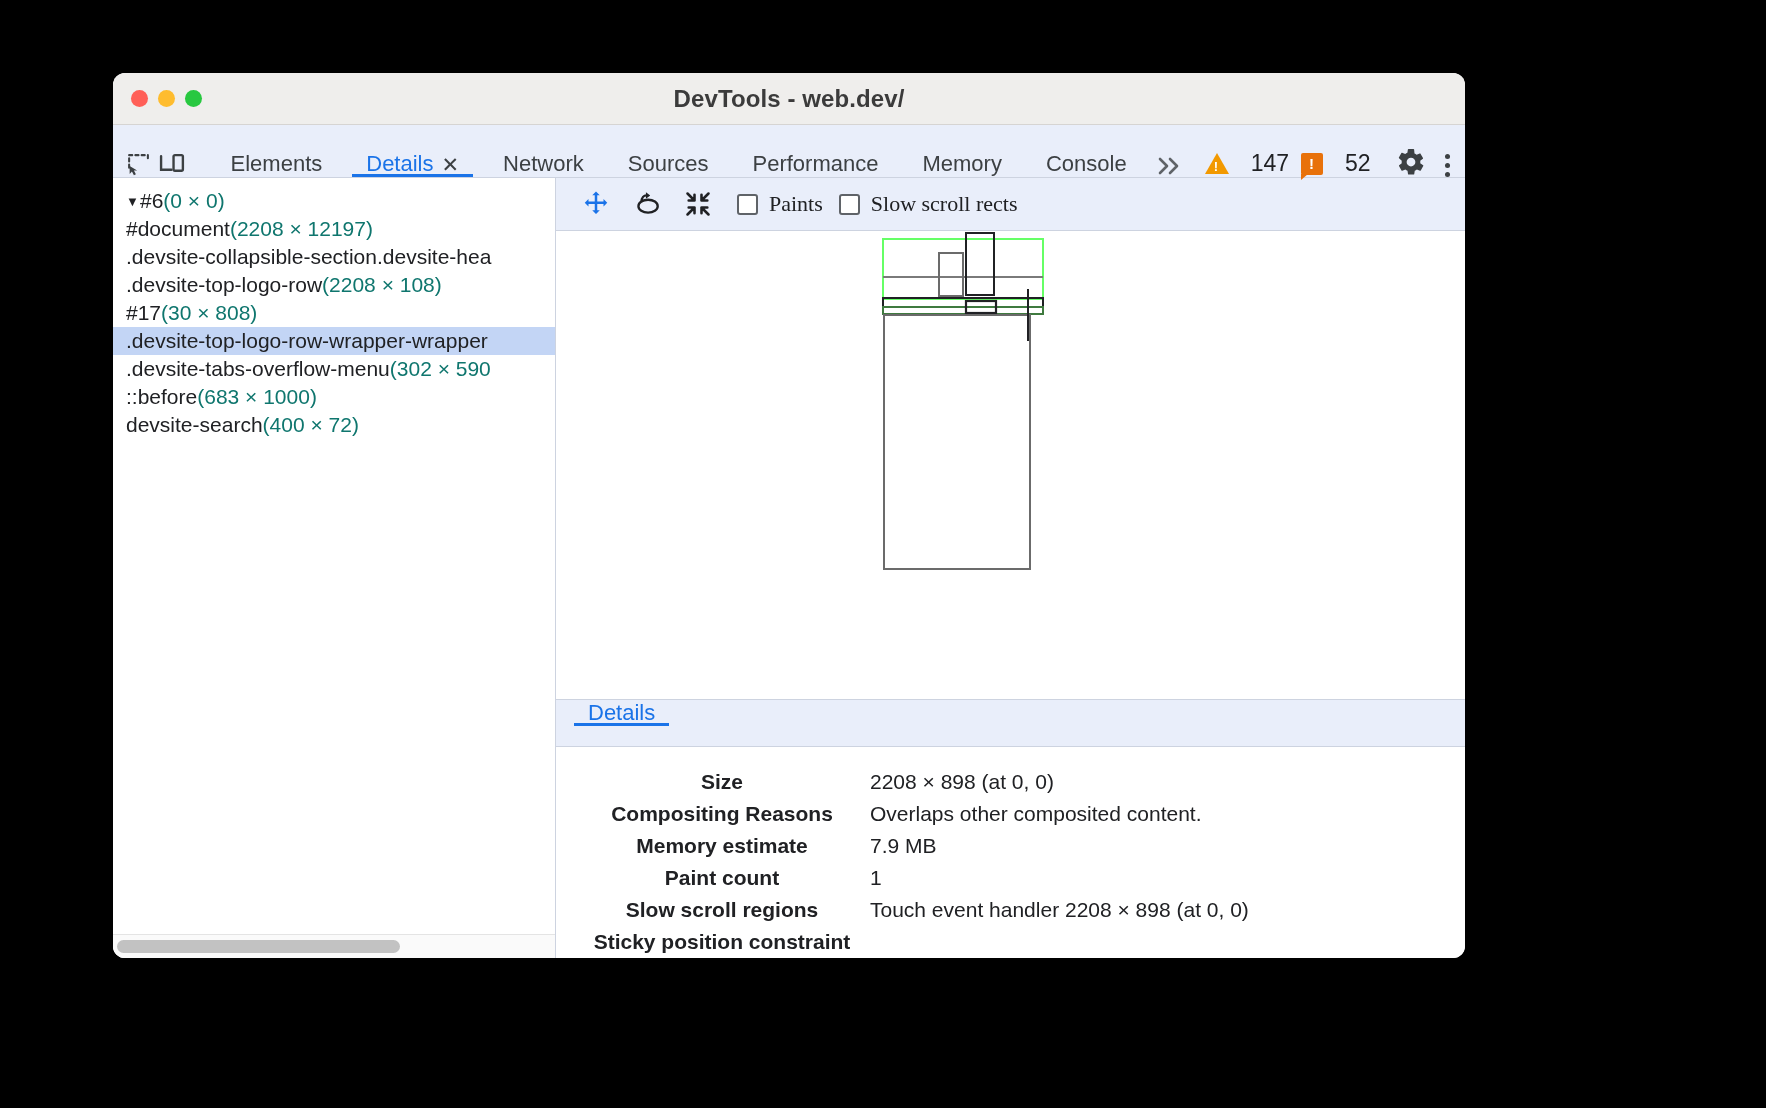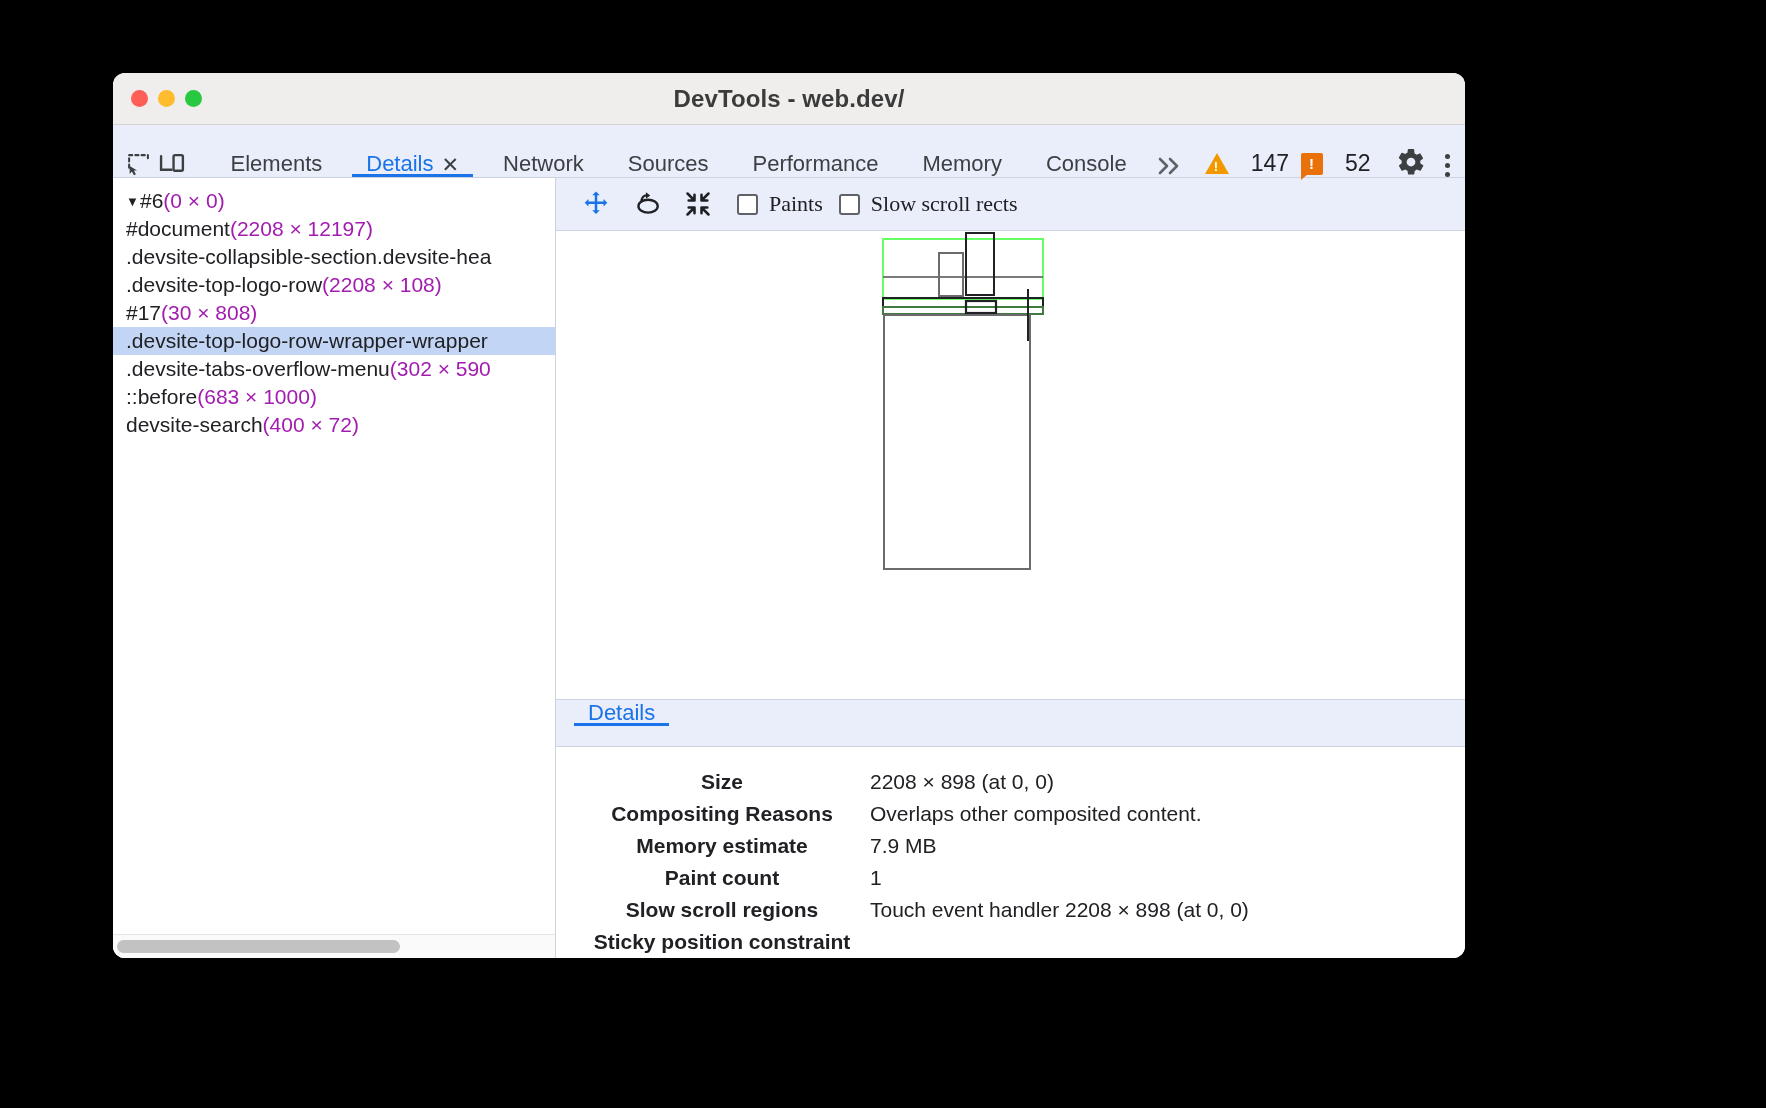--- a/index.html
+++ b/index.html
@@ -117,21 +117,21 @@
   }
   .tree-row {
     height: 28px; line-height: 28px;
     font-size: 21px; color: #202124;
     white-space: nowrap;
     padding-left: 13px;
     cursor: pointer;
   }
   .tree-row.child { }
   .tree-row.selected { background: #c3d5f5; }
-  .tree-row .dims { color: #a21caf; }
+  .tree-row .dims { color: #0f766e; }
   .caret { display:inline-block; width:14px; font-size:13px; color:#202124;
            transform: translateY(-2px); }
   #tree-scroll {
     height: 24px; flex: 0 0 24px;
     background: #fafafa; border-top: 1px solid #e4e4e4;
     display: flex; align-items: center; padding: 0 4px;
   }
   #tree-thumb { height: 13px; width: 283px; background: #c2c2c2; border-radius: 7px; }
 
   

